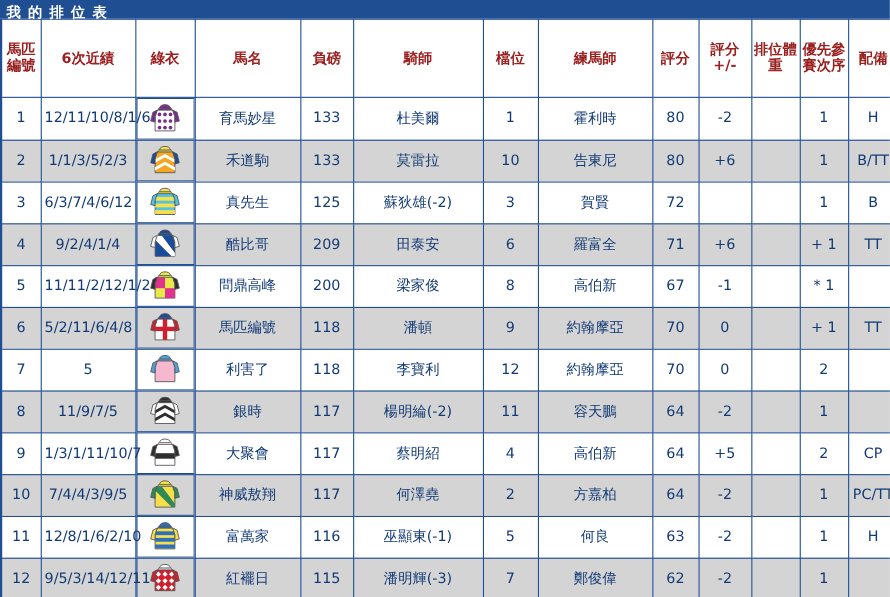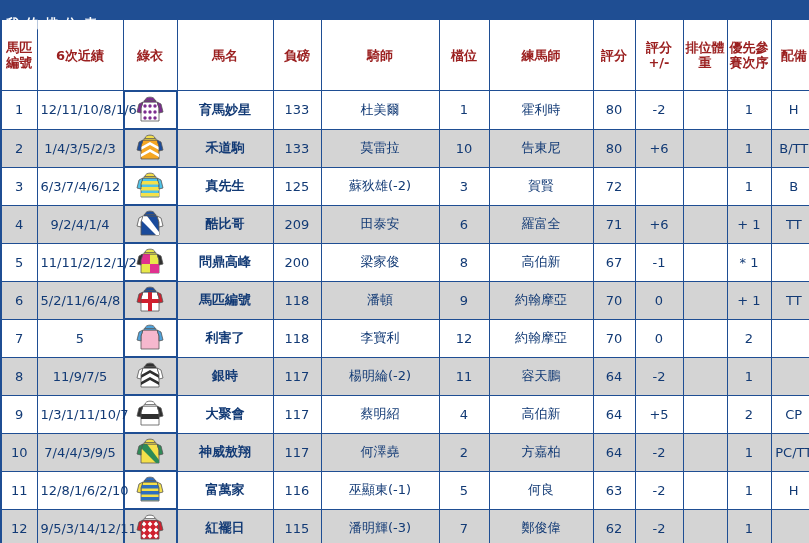--- a/index.html
+++ b/index.html
@@ -18,21 +18,21 @@
     height: 543px;
     position: relative;
     background: #ffffff;
   }
   .title-bar {
     background: #1F4E93;
     color: #ffffff;
     font-size: 13px;
     font-weight: bold;
     letter-spacing: 1px;
-    padding: 15px 6px 4px 6px;
+    padding: 3px 6px 4px 6px;
     height: 17px;
     line-height: 17px;
     box-sizing: border-box;
   }
   table.race {
     border-collapse: collapse;
     width: 809px;
     table-layout: fixed;
     border: 2px solid #1F4E93;
     border-top: none;
@@ -55,21 +55,21 @@
     vertical-align: middle;
     text-align: center;
     height: 38px;
     box-sizing: border-box;
   }
   tr.odd td { background: #ffffff; }
   tr.even td { background: #D4D4D4; }
 
   td.num { text-align: center; color: #123A75; }
   td.recent { font-size: 12px; text-align: center; color: #123A75; white-space: nowrap; }
-  td.name { color: #123A75; font-weight: bold; }
+  td.name { color: #123A75; font-weight: normal; }
   td.wt { }
   td.jockey { }
   td.draw { }
   td.trainer { }
   td.rating { }
   td.rchg { }
   td.bodywt { }
   td.pri { }
   td.gear { }
   td.silk { padding: 0; }
@@ -169,21 +169,21 @@
           <td class="draw">1</td>
           <td class="trainer">霍利時</td>
           <td class="rating">80</td>
           <td class="rchg">-2</td>
           <td class="bodywt"></td>
           <td class="pri">1</td>
           <td class="gear">H</td>
         </tr>
         <tr class="even">
           <td class="num">2</td>
-          <td class="recent">1/4/3/5/2/3</td>
+          <td class="recent">1/1/3/5/2/3</td>
           <td class="silk">
             <span class="silk-wrap">
               <svg class="silk" width="40" height="40" viewBox="0 0 40 40" xmlns="http://www.w3.org/2000/svg">
                 <path d="M13,12 L27,12 L29,18 L29,31 L11,31 L11,18 Z" fill="#F5A623" stroke="#555" stroke-width="0.8"></path>
                 <g fill="#FFFFFF">
       <path d="M11,19 L20,14 L29,19 L29,22 L20,17 L11,22 Z"></path>
       <path d="M11,26 L20,21 L29,26 L29,29 L20,24 L11,29 Z"></path>
                 </g>
                 <path d="M13,12 L9,14 L7,22 L11,23 L11,18 Z" fill="#1B4B9B" stroke="#555" stroke-width="0.8"></path>
                 <path d="M27,12 L31,14 L33,22 L29,23 L29,18 Z" fill="#1B4B9B" stroke="#555" stroke-width="0.8"></path>

